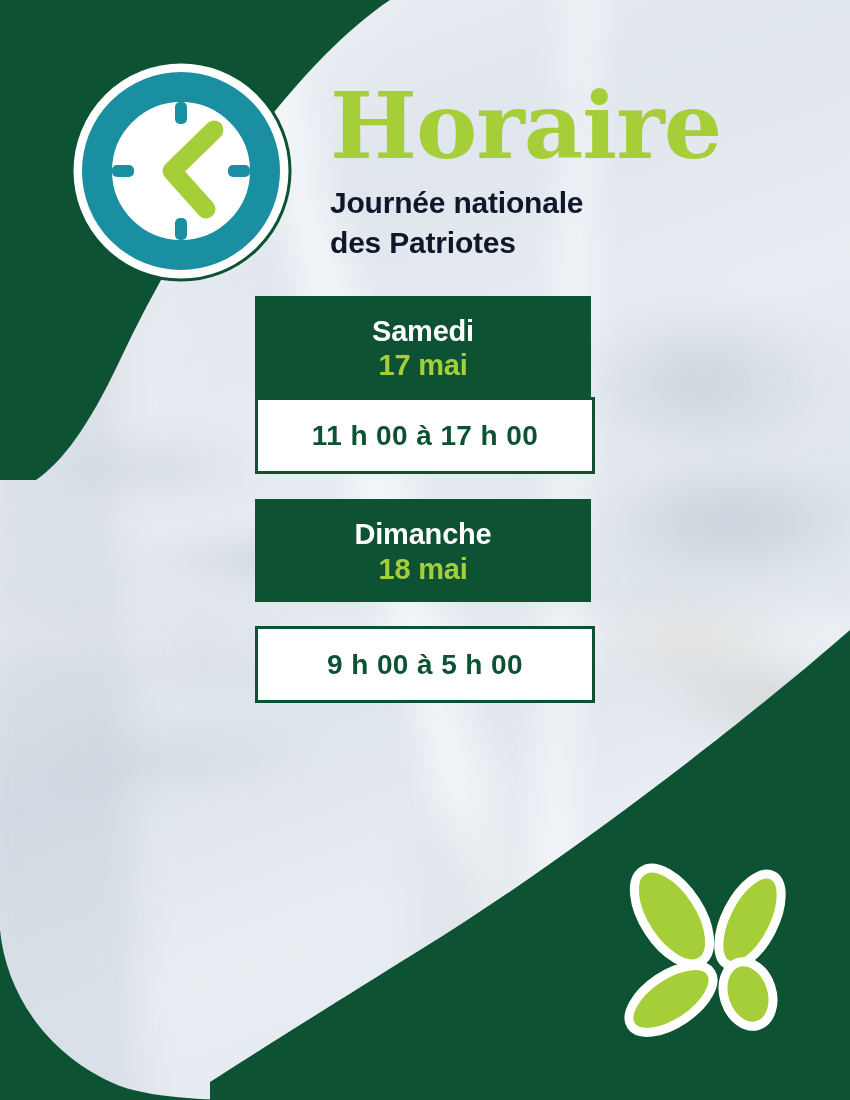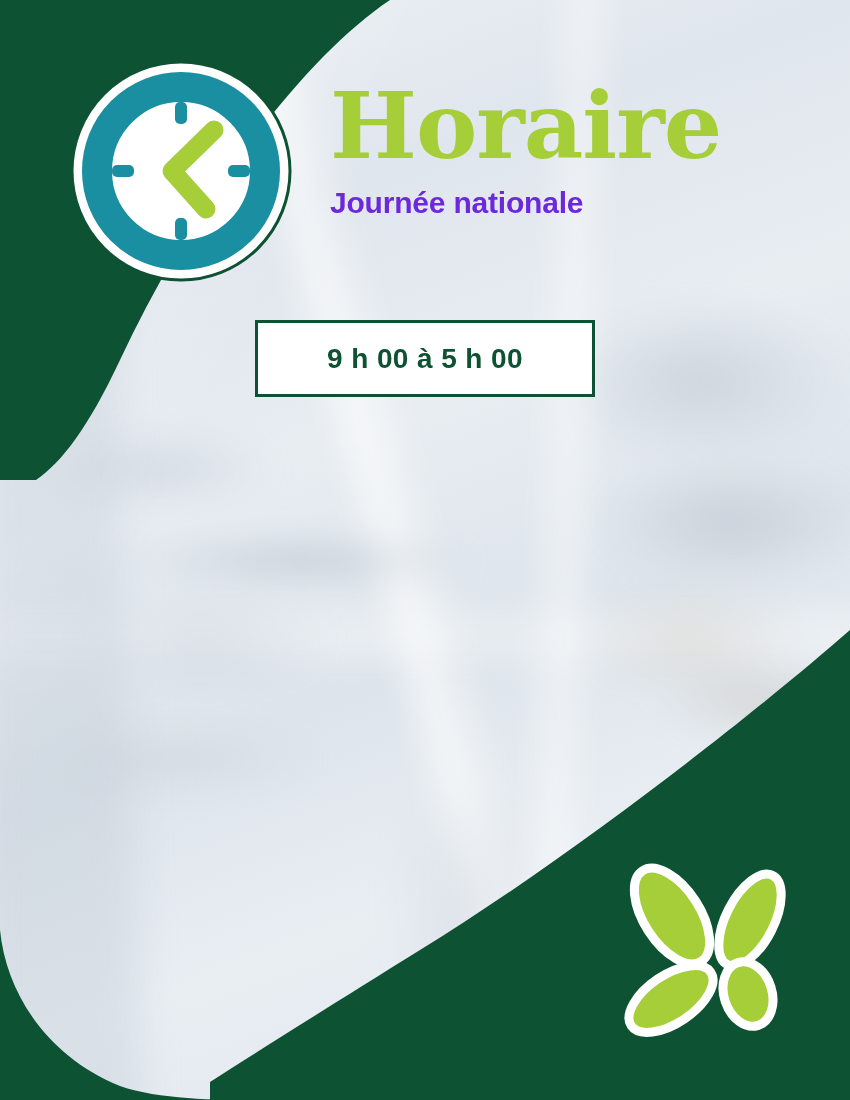--- a/index.html
+++ b/index.html
@@ -81,21 +81,21 @@
     line-height:0.92;
     color:#a5ce39;
     letter-spacing:-1px;
     margin:0;
   }
   .subtitle{
     font-family:"Liberation Sans", sans-serif;
     font-weight:700;
     font-size:30px;
     line-height:1.33;
-    color:#6d28d9;
+    color:#0f172a;
     margin:14px 0 0 0;
     letter-spacing:-0.2px;
   }
 
   
   .cards{
     position:absolute;left:255px;top:296px;width:340px;
   }
   .card{ position:relative; margin-bottom:25px; }
   .card:last-child{ margin-bottom:0; }
@@ -183,28 +183,42 @@
           <rect x="158" y="105" width="22" height="12" rx="5"></rect>
         </g>
         <path d="M144 70 L102 111 L136 149" fill="none" stroke="#a5ce39" stroke-width="19" stroke-linecap="round" stroke-linejoin="round"></path>
       </svg>
     </div>
 
     <div class="title-block">
       <div class="title">Horaire</div>
       <div class="subtitle">
         <div>Journée nationale</div>
+        <div>des Patriotes</div>
       </div>
     </div>
   </div>
 
   <div class="cards">
 
-
     <div class="card">
+      <div class="card-head">
+        <div class="card-day">Samedi</div>
+        <div class="card-date">17 mai</div>
+      </div>
+      <div class="card-body">
+        <div class="card-hours">11 h 00 à 17 h 00</div>
+      </div>
+    </div>
+
+    <div class="card">
+      <div class="card-head">
+        <div class="card-day">Dimanche</div>
+        <div class="card-date">18 mai</div>
+      </div>
     </div>
 
     <div class="card">
       <div class="card-body">
         <div class="card-hours">9 h 00 à 5 h 00</div>
       </div>
     </div>
 
   </div>
 

